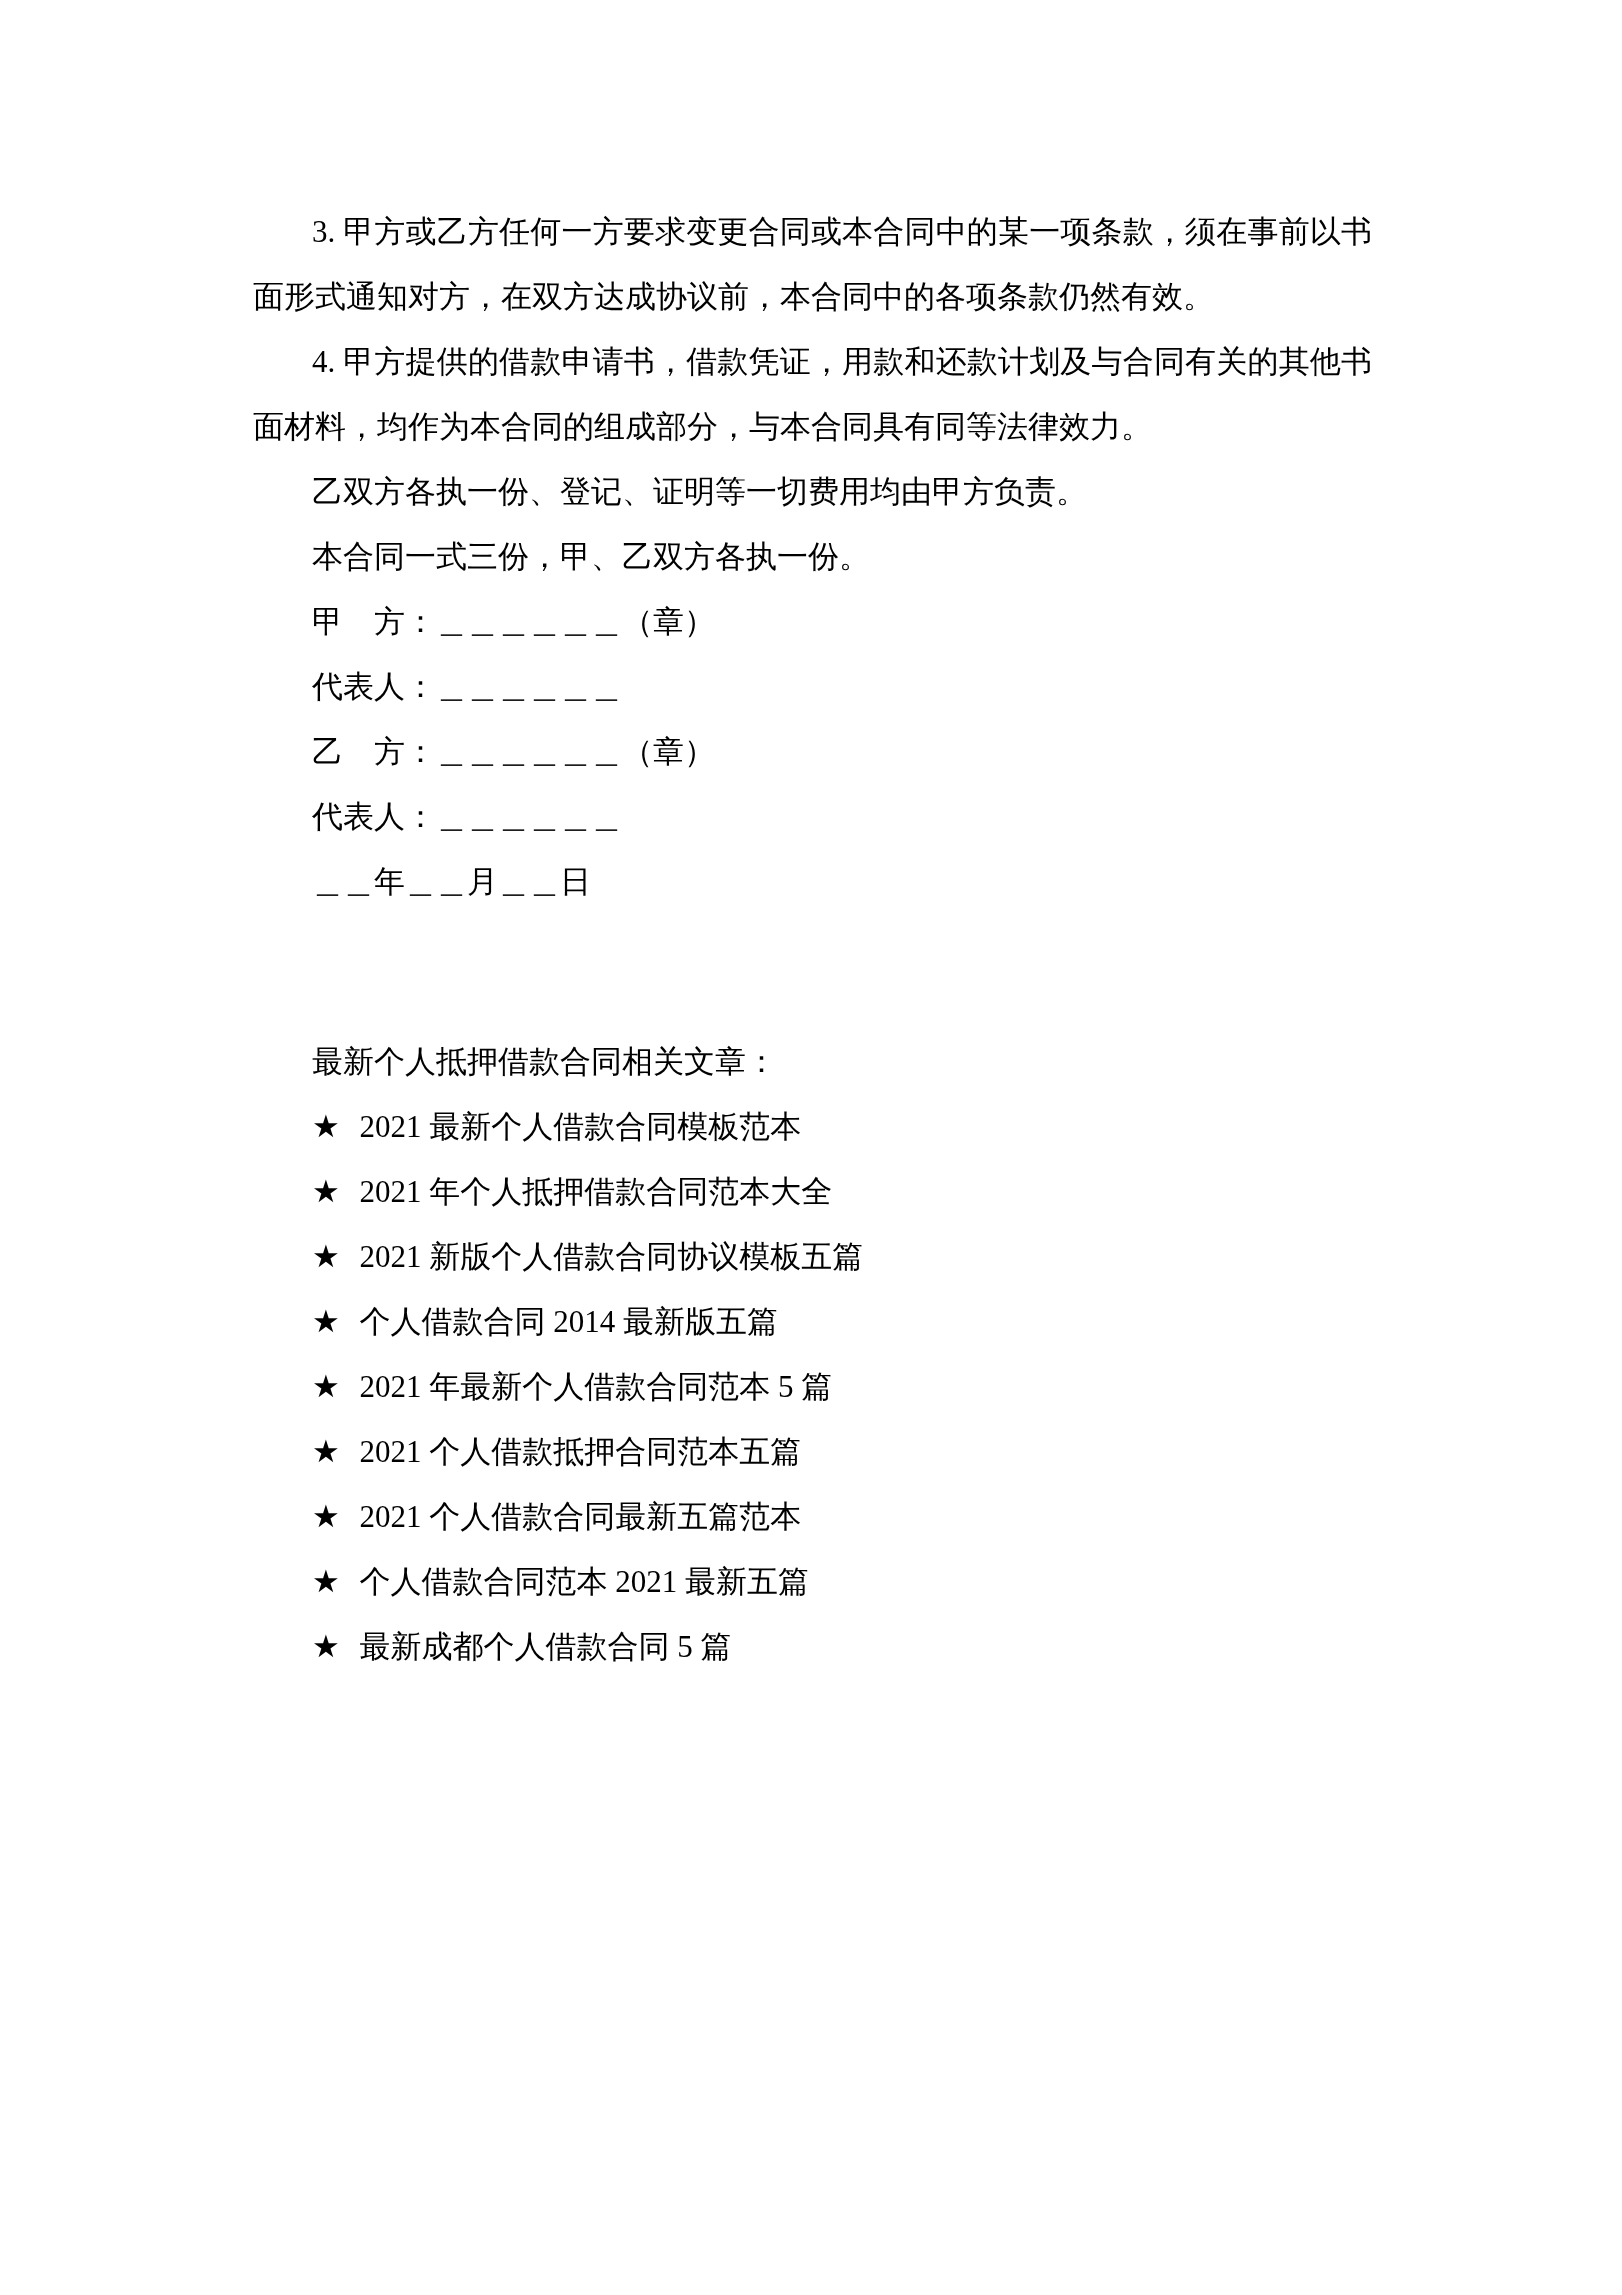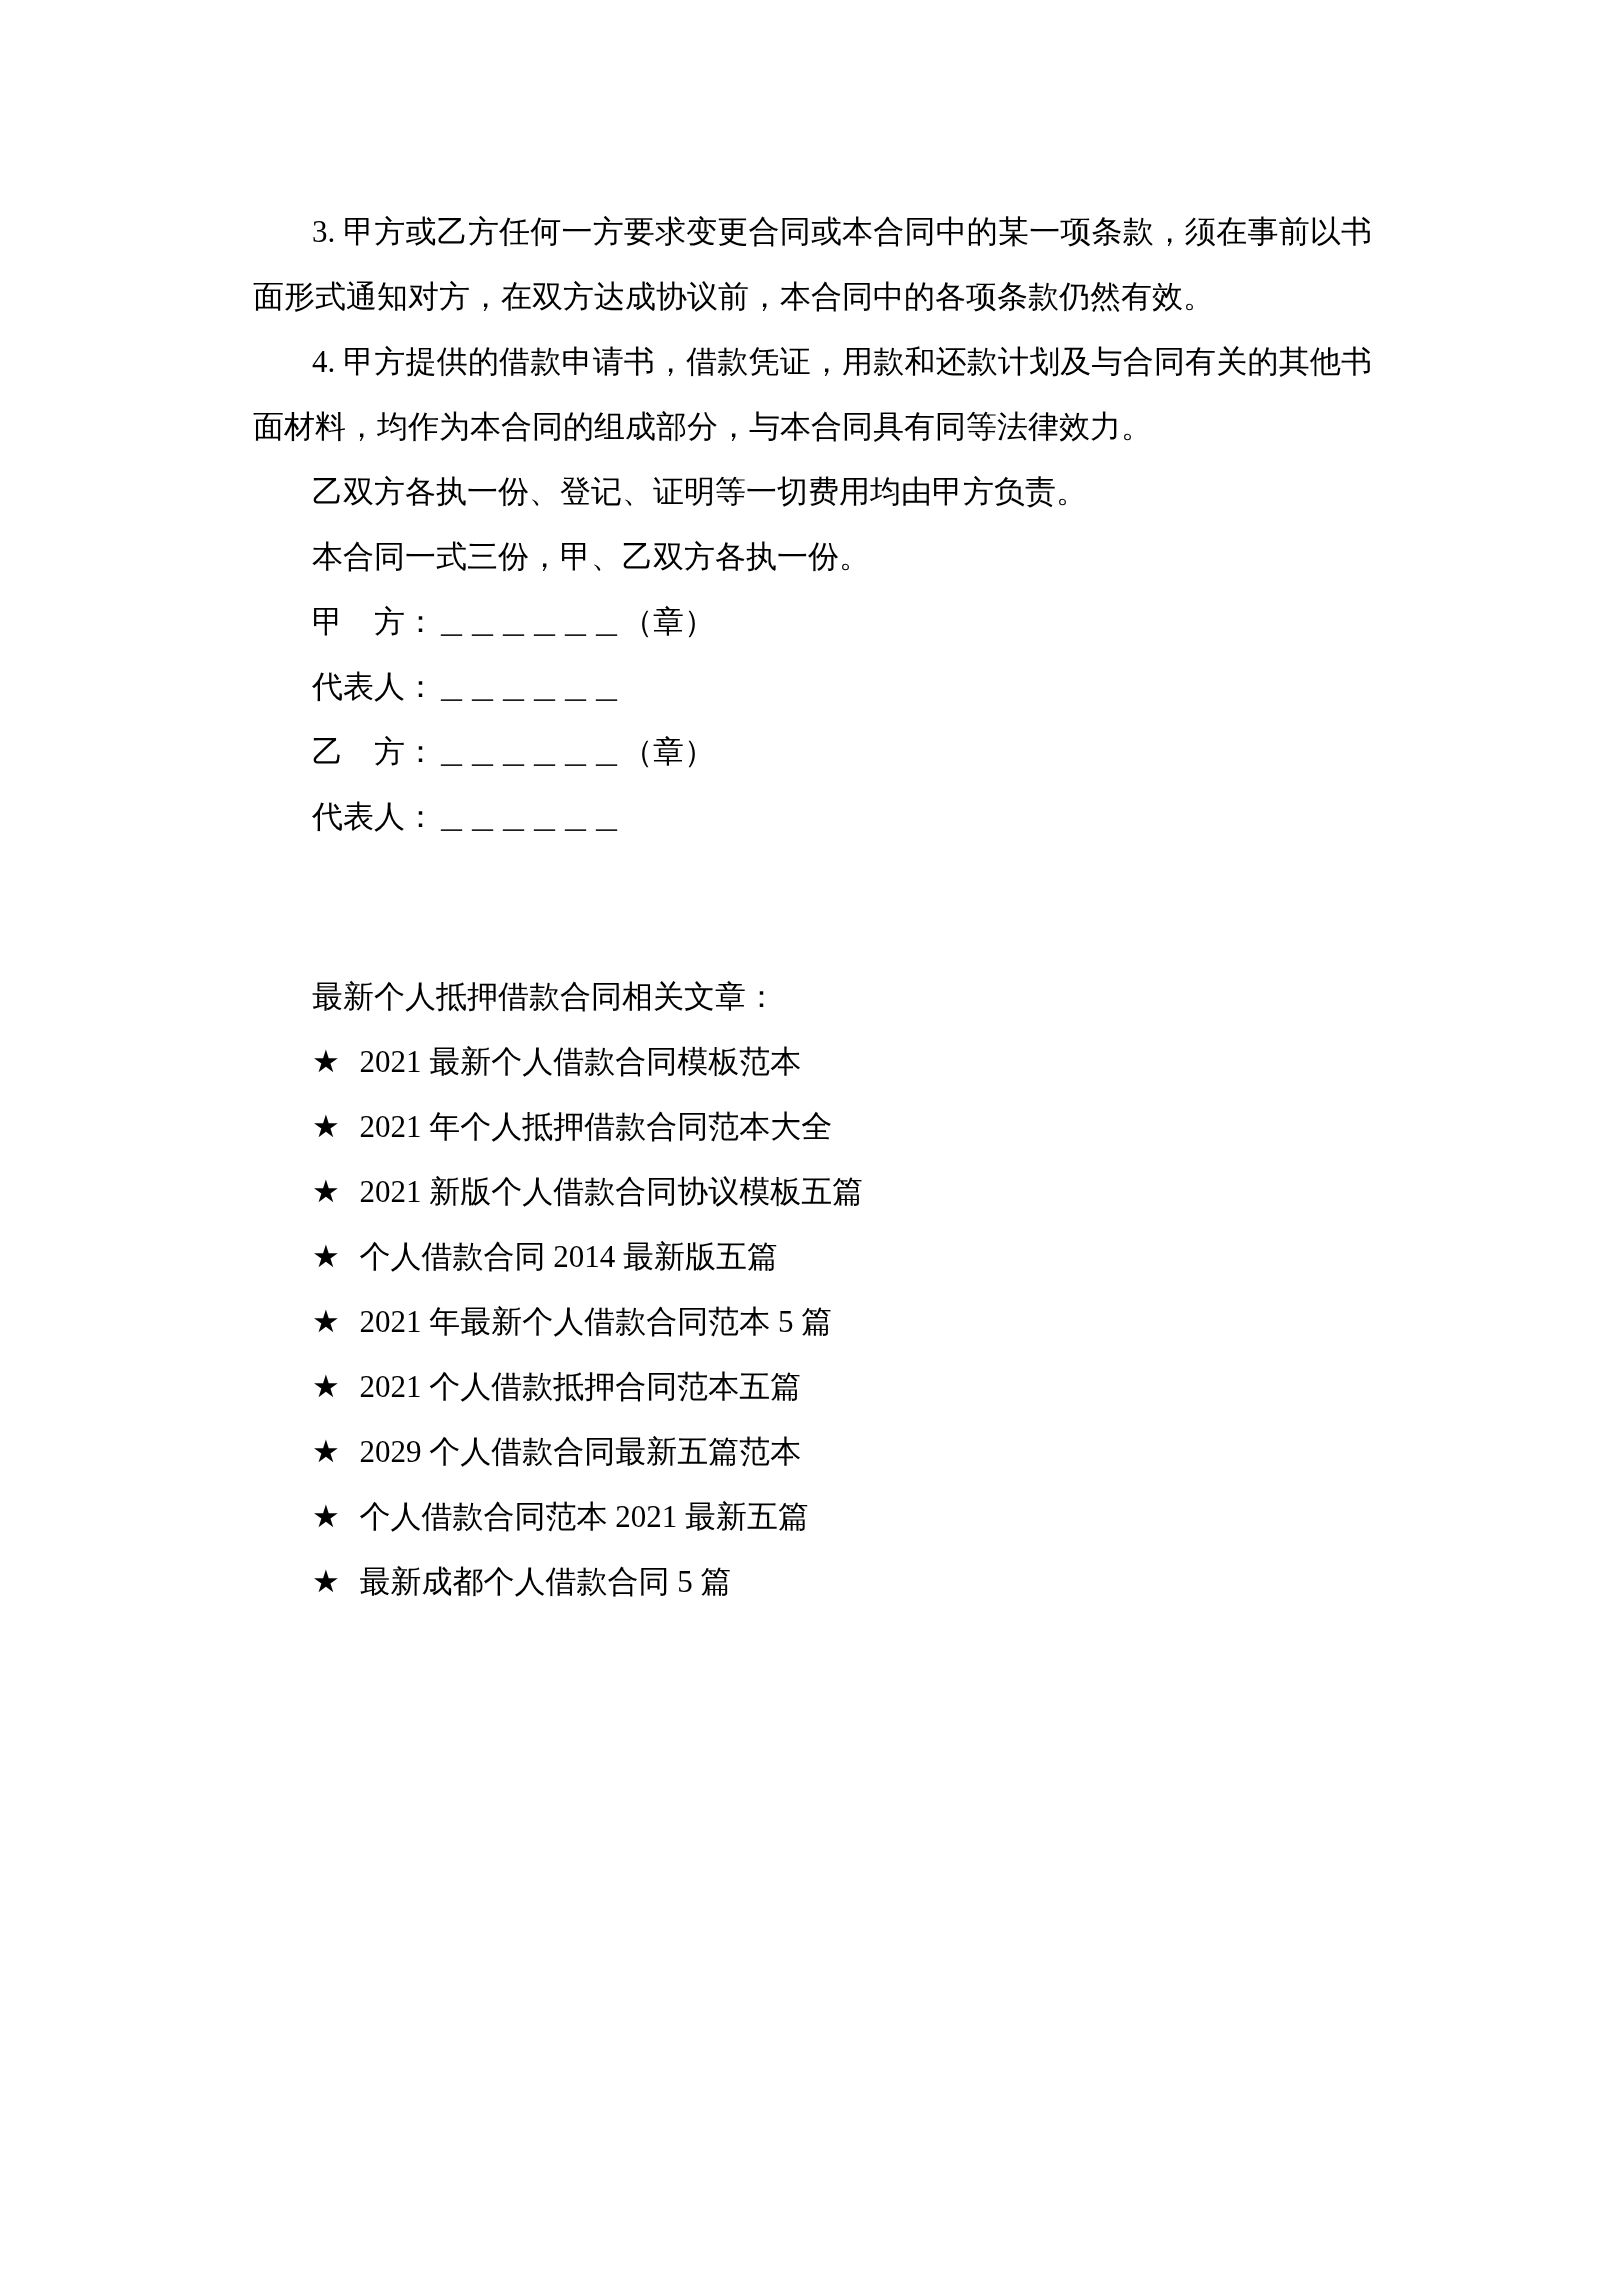--- a/index.html
+++ b/index.html
@@ -59,36 +59,37 @@
   <p class="no-justify">本合同一式三份，甲、乙双方各执一份。</p>
 
   <p class="no-justify"><span>甲　方：</span><span class="blank">＿＿＿＿＿＿</span><span>（章）</span></p>
 
   <p class="no-justify"><span>代表人：</span><span class="blank">＿＿＿＿＿＿</span><span></span></p>
 
   <p class="no-justify"><span>乙　方：</span><span class="blank">＿＿＿＿＿＿</span><span>（章）</span></p>
 
   <p class="no-justify"><span>代表人：</span><span class="blank">＿＿＿＿＿＿</span><span></span></p>
 
+  <p class="no-justify"><span class="blank">＿＿</span><span>年</span><span class="blank">＿＿</span><span>月</span><span class="blank">＿＿</span><span>日</span></p>
 
   <p class="no-justify related-heading">最新个人抵押借款合同相关文章：</p>
 
   <p class="no-justify"><span class="bullet">★</span><span>2021 最新个人借款合同模板范本</span></p>
 
   <p class="no-justify"><span class="bullet">★</span><span>2021 年个人抵押借款合同范本大全</span></p>
 
   <p class="no-justify"><span class="bullet">★</span><span>2021 新版个人借款合同协议模板五篇</span></p>
 
   <p class="no-justify"><span class="bullet">★</span><span>个人借款合同 2014 最新版五篇</span></p>
 
   <p class="no-justify"><span class="bullet">★</span><span>2021 年最新个人借款合同范本 5 篇</span></p>
 
   <p class="no-justify"><span class="bullet">★</span><span>2021 个人借款抵押合同范本五篇</span></p>
 
-  <p class="no-justify"><span class="bullet">★</span><span>2029 个人借款合同最新五篇范本</span></p>
+  <p class="no-justify"><span class="bullet">★</span><span>2021 个人借款合同最新五篇范本</span></p>
 
   <p class="no-justify"><span class="bullet">★</span><span>个人借款合同范本 2021 最新五篇</span></p>
 
   <p class="no-justify"><span class="bullet">★</span><span>最新成都个人借款合同 5 篇</span></p>
 
 
 </div>
 
 
 </body></html>

